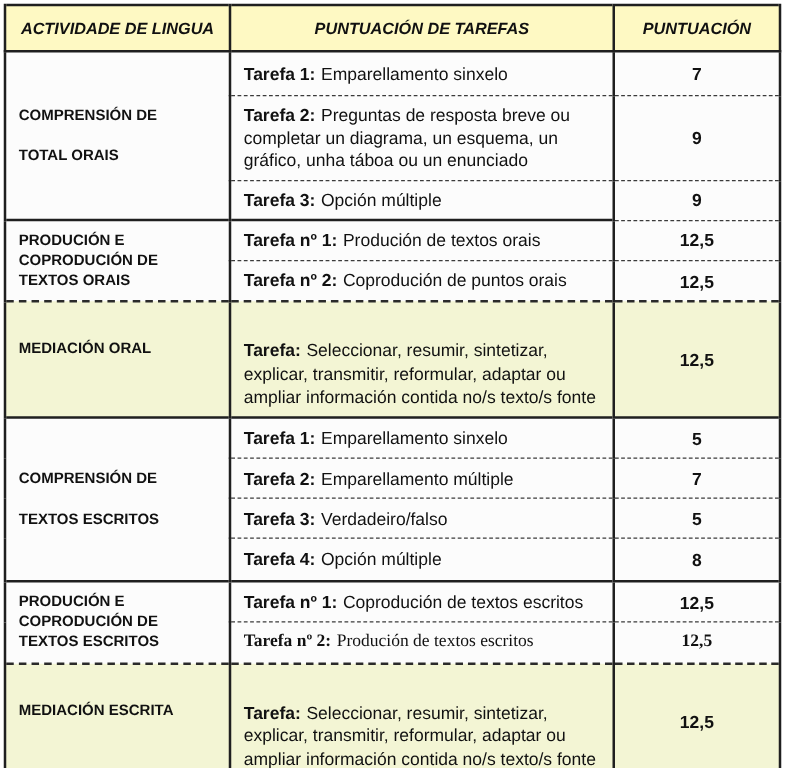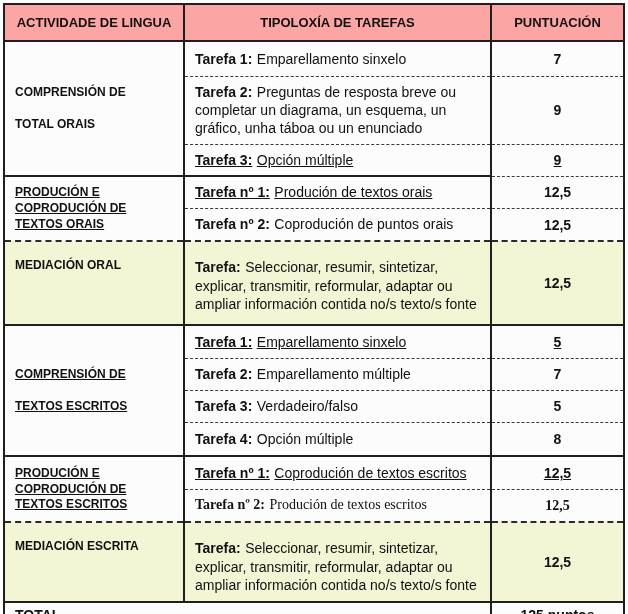--- a/index.html
+++ b/index.html
@@ -2,70 +2,70 @@
 <html><head>
 <meta charset="utf-8">
 <style>
   html,body{margin:0;padding:0;background:#ffffff;}
   body{font-family:"Liberation Sans","DejaVu Sans",sans-serif;color:#111;}
   .wrap{padding:3px;width:622px;}
   table{border-collapse:collapse;table-layout:fixed;width:620px;background:#fcfcfc;}
   col.c1{width:180px;} col.c2{width:307px;} col.c3{width:133px;}
   th,td{border-left:2px solid #1f1f1f;border-right:2px solid #1f1f1f;vertical-align:middle;}
   table{border:2px solid #1f1f1f;border-bottom-width:3px;}
-  th{background:#fca5a5;font-size:13px;font-weight:bold;text-align:center;
-     border-bottom:2px solid #1f1f1f;padding:4px 2px;}
+  th{background:#fef9c3;font-size:13px;font-weight:bold;text-align:center;
+     border-bottom:2px solid #1f1f1f;padding:4px 2px;font-style:italic;}
   td.activity{font-size:12px;font-weight:bold;padding:6px 8px 6px 10px;line-height:1.3;}
   td.activity .gap{margin-top:17px;}
   td.task{font-size:14px;padding:6px 10px;line-height:1.32;}
   .task-prefix{font-weight:bold;margin-right:.32em;}
   td.score{font-size:14px;font-weight:bold;text-align:center;padding:2px;}
   td.hl{background:#f3f5d4;}
-  td.vtop{vertical-align:top;padding-top:16px;}
-  .bt-solid{border-top:2px solid #1f1f1f;text-decoration:underline;}
+  td.vtop{vertical-align:top;padding-top:29px;}
+  .bt-solid{border-top:2px solid #1f1f1f;}
   .bt-dash{border-top:1px dashed #3a3a3a;}
   .bt-ldash{border-top:2px dashed #2a2a2a;}
   td.total-label{font-size:14px;font-weight:bold;padding:4px 10px;}
   td.total-score{font-size:14px;font-weight:bold;text-align:center;}
 </style>
 </head>
 <body>
 
 <div class="wrap">
 <table>
   <colgroup>
         <col class="c1">
         <col class="c2">
         <col class="c3">
       </colgroup>
 
   <tbody>
         <tr style="height:37px;">
     <th>ACTIVIDADE DE LINGUA</th>
-    <th>TIPOLOXÍA DE TAREFAS</th>
+    <th>PUNTUACIÓN DE TAREFAS</th>
     <th>PUNTUACIÓN</th>
   </tr>
 
   <tr style="height:35px;">
     <td class="activity" rowspan="3">
       <div>COMPRENSIÓN DE</div>
       <div class="gap">TOTAL ORAIS</div>
     </td>
     <td class="task">
       <span class="task-prefix">Tarefa 1:</span><span>Emparellamento sinxelo</span>
     </td>
     <td class="score">7</td>
   </tr>
   <tr style="height:55px;">
     <td class="task bt-dash">
       <span class="task-prefix">Tarefa 2:</span><span>Preguntas de resposta breve ou completar un diagrama, un esquema, un gráfico, unha táboa ou un enunciado</span>
     </td>
     <td class="score bt-dash">9</td>
   </tr>
-  <tr style="height:29px;text-decoration:underline;">
+  <tr style="height:29px;">
     <td class="task bt-dash">
       <span class="task-prefix">Tarefa 3:</span><span>Opción múltiple</span>
     </td>
     <td class="score bt-dash">9</td>
   </tr>
 
   <tr style="height:32px;">
     <td class="activity bt-solid" rowspan="2">
       <div>PRODUCIÓN E COPRODUCIÓN DE TEXTOS ORAIS</div>
     </td>

